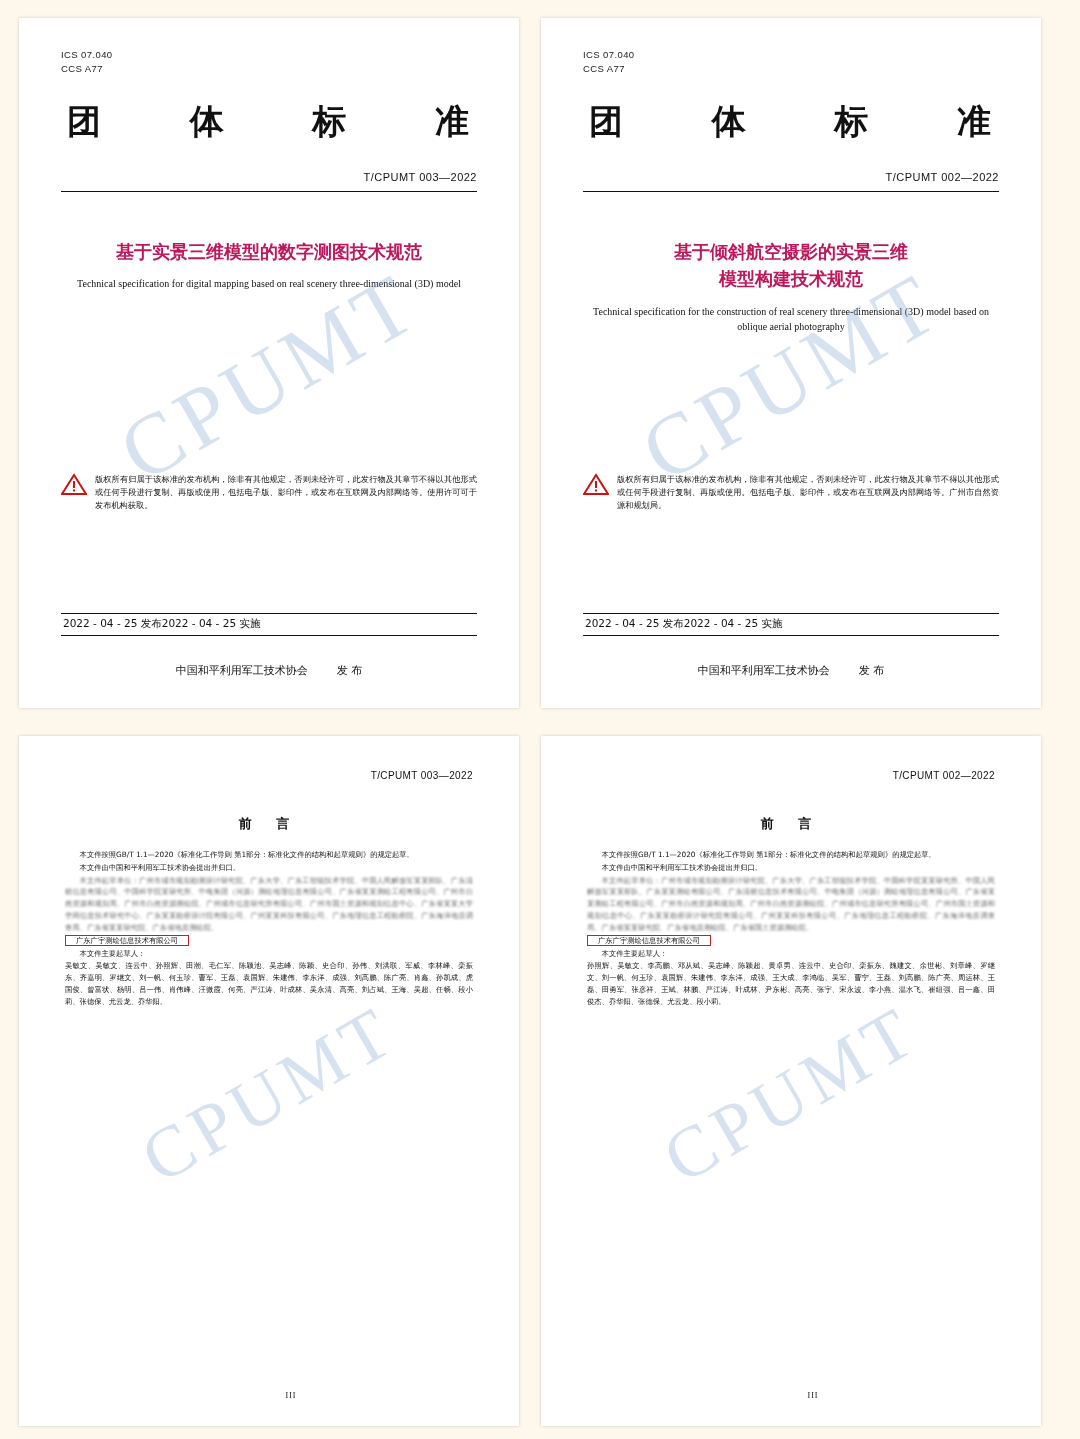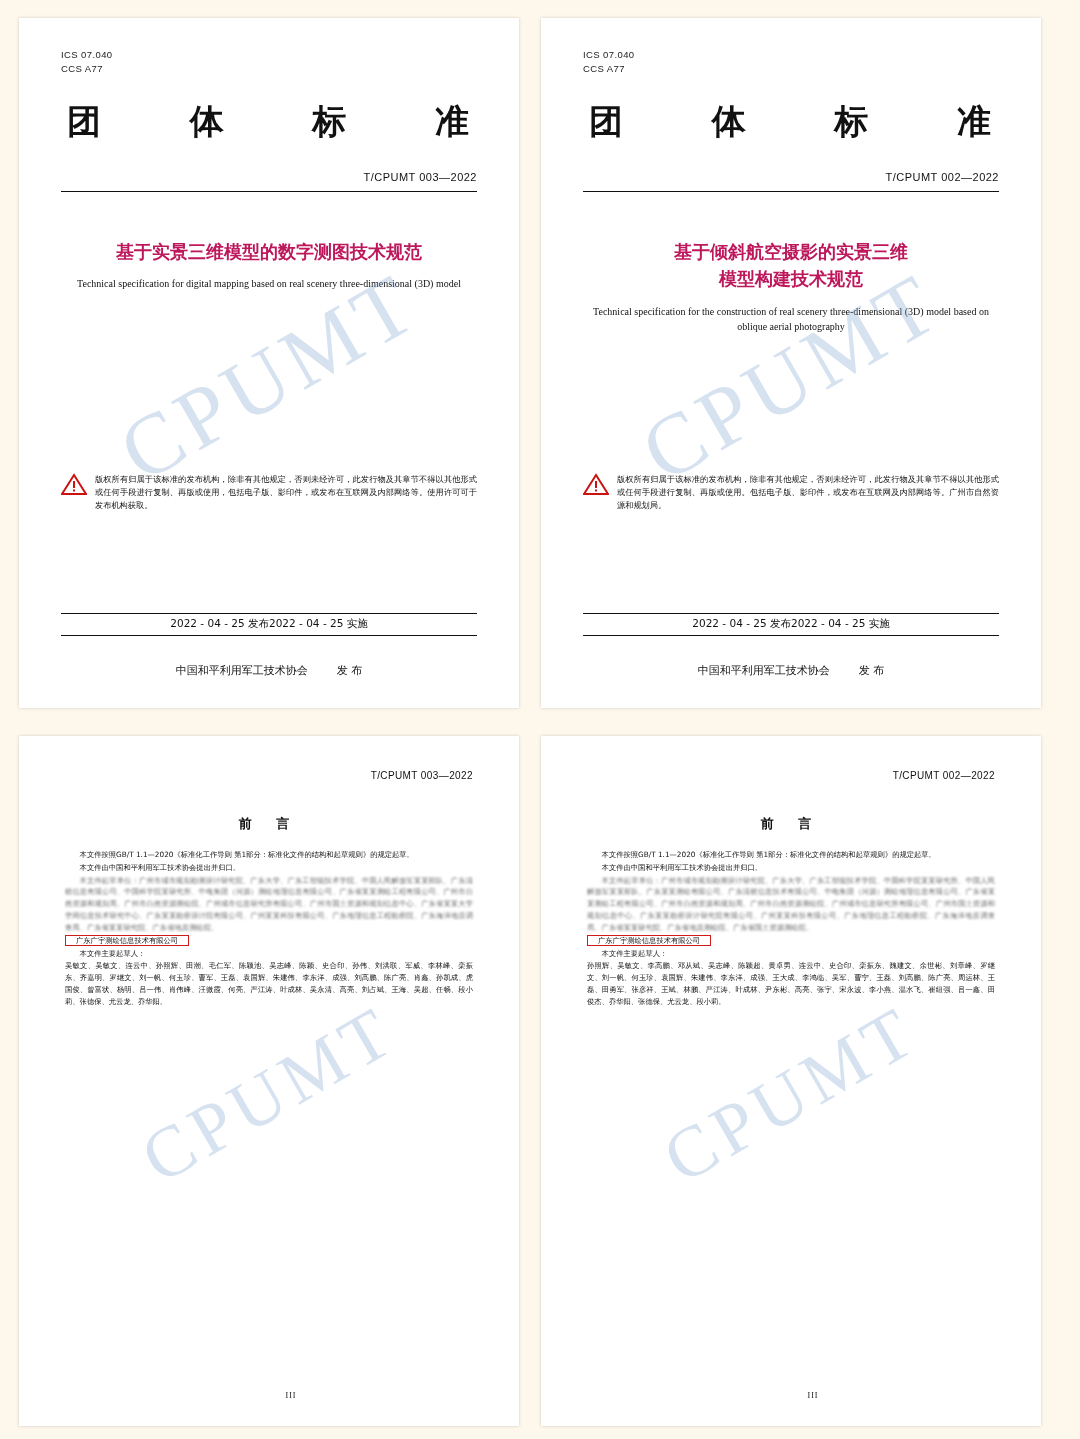--- a/index.html
+++ b/index.html
@@ -98,21 +98,21 @@
     color:#111;
     text-align:justify;
   }
   .dates{
     position:absolute;
     left:42px;right:42px;
     bottom:72px;
   }
   .dates .line{border-top:1.2px solid #111;}
   .dates .row{
-    display:flex;justify-content:center;
+    display:flex;justify-content:flex-start;
     font-family:"DejaVu Sans",sans-serif;
     font-size:10.5px;
     padding:3px 2px 4px 2px;
     color:#111;
   }
   .publisher{
     position:absolute;
     left:0;right:0;bottom:30px;
     text-align:center;
     font-family:"DejaVu Sans",sans-serif;

